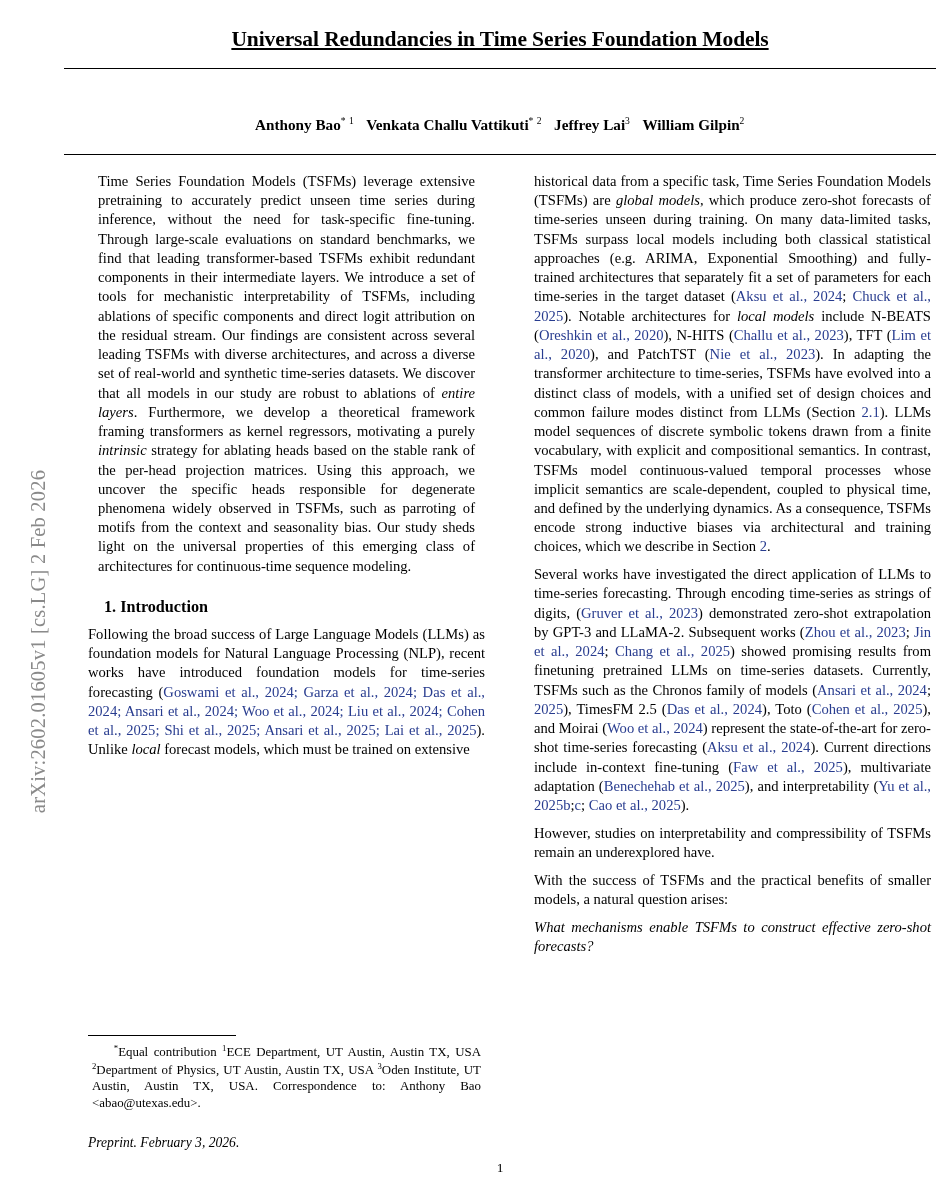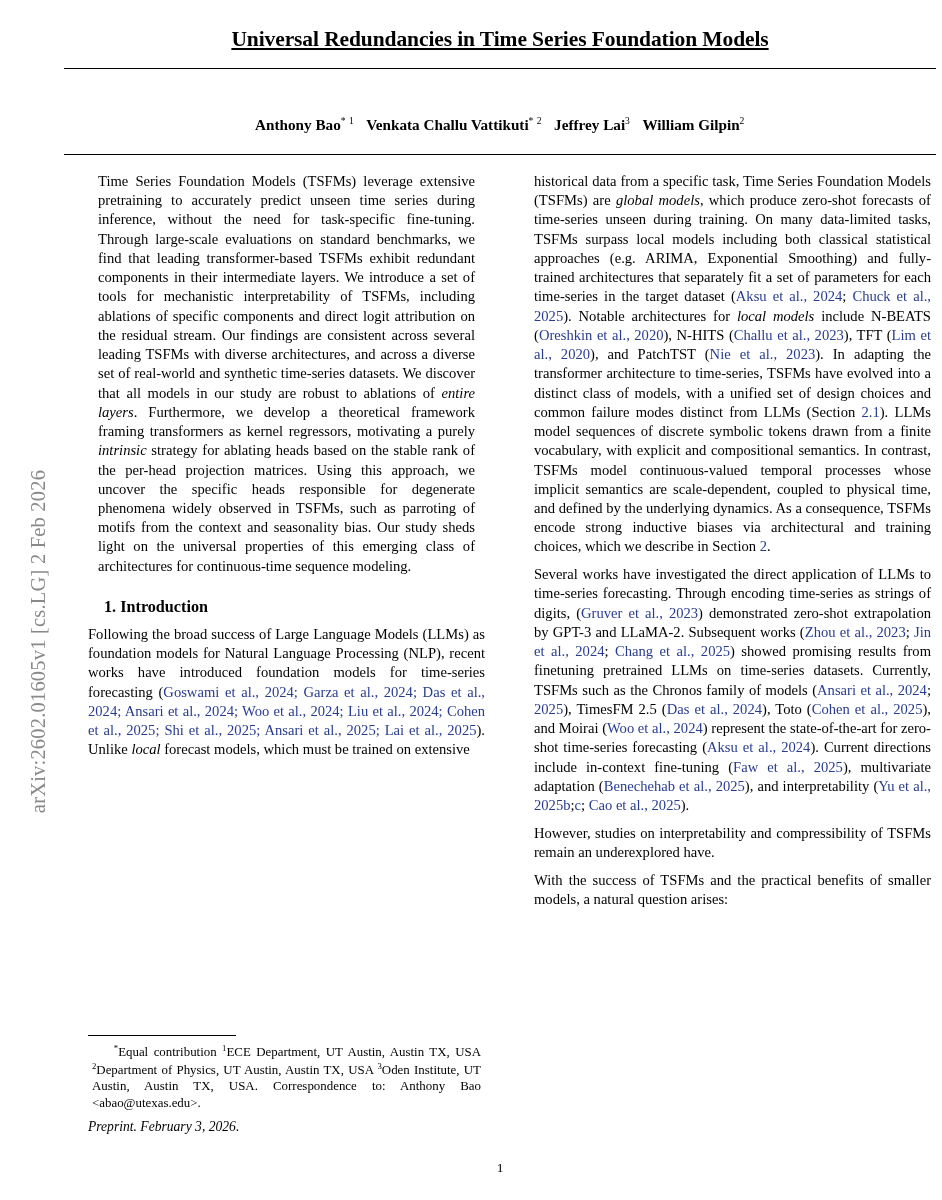--- a/index.html
+++ b/index.html
@@ -166,21 +166,21 @@
     font-size: 12.9px;
     line-height: 1.265;
     text-align: justify;
     margin: 4px;
   }
   #footnote-body sup {
     font-size: 8.7px;
     vertical-align: super;
   }
   #preprint-line {
-    margin-top: 8px;
+    margin-top: 24px;
     font-size: 13.6px;
     font-style: italic;
   }
 
   
   #page-number {
     position: absolute;
     left: 0;
     top: 1160px;
     width: 884px;
@@ -222,20 +222,21 @@
     <div class="col" id="col-right">
 
       <p class="body"><span>historical data from a specific task, Time Series Foundation Models (TSFMs) are </span><span class="it">global models</span><span>, which produce zero-shot forecasts of time-series unseen during training. On many data-limited tasks, TSFMs surpass local models including both classical statistical approaches (e.g. ARIMA, Exponential Smoothing) and fully-trained architectures that separately fit a set of parameters for each time-series in the target dataset (</span><span class="cite">Aksu et al., 2024</span><span>; </span><span class="cite">Chuck et al., 2025</span><span>). Notable architectures for </span><span class="it">local models</span><span> include N-BEATS (</span><span class="cite">Oreshkin et al., 2020</span><span>), N-HITS (</span><span class="cite">Challu et al., 2023</span><span>), TFT (</span><span class="cite">Lim et al., 2020</span><span>), and PatchTST (</span><span class="cite">Nie et al., 2023</span><span>). In adapting the transformer architecture to time-series, TSFMs have evolved into a distinct class of models, with a unified set of design choices and common failure modes distinct from LLMs (Section </span><span class="cite">2.1</span><span>). LLMs model sequences of discrete symbolic tokens drawn from a finite vocabulary, with explicit and compositional semantics. In contrast, TSFMs model continuous-valued temporal processes whose implicit semantics are scale-dependent, coupled to physical time, and defined by the underlying dynamics. As a consequence, TSFMs encode strong inductive biases via architectural and training choices, which we describe in Section </span><span class="cite">2</span><span>.</span></p>
 
       <p class="body"><span>Several works have investigated the direct application of LLMs to time-series forecasting. Through encoding time-series as strings of digits, (</span><span class="cite">Gruver et al., 2023</span><span>) demonstrated zero-shot extrapolation by GPT-3 and LLaMA-2. Subsequent works (</span><span class="cite">Zhou et al., 2023</span><span>; </span><span class="cite">Jin et al., 2024</span><span>; </span><span class="cite">Chang et al., 2025</span><span>) showed promising results from finetuning pretrained LLMs on time-series datasets. Currently, TSFMs such as the Chronos family of models (</span><span class="cite">Ansari et al., 2024</span><span>; </span><span class="cite">2025</span><span>), TimesFM 2.5 (</span><span class="cite">Das et al., 2024</span><span>), Toto (</span><span class="cite">Cohen et al., 2025</span><span>), and Moirai (</span><span class="cite">Woo et al., 2024</span><span>) represent the state-of-the-art for zero-shot time-series forecasting (</span><span class="cite">Aksu et al., 2024</span><span>). Current directions include in-context fine-tuning (</span><span class="cite">Faw et al., 2025</span><span>), multivariate adaptation (</span><span class="cite">Benechehab et al., 2025</span><span>), and interpretability (</span><span class="cite">Yu et al., 2025b</span><span>;</span><span class="cite">c</span><span>; </span><span class="cite">Cao et al., 2025</span><span>).</span></p>
 
       <p class="body">However, studies on interpretability and compressibility of TSFMs remain an underexplored have.</p>
 
       <p class="body">With the success of TSFMs and the practical benefits of smaller models, a natural question arises:</p>
 
+      <p class="body q">What mechanisms enable TSFMs to construct effective zero-shot forecasts?</p>
 
     </div>
   </div>
 
   <div id="footnote-wrap">
     <hr id="footnote-rule">
     <p id="footnote-body">&nbsp;&nbsp;&nbsp;&nbsp;<sup>*</sup><span>Equal contribution  </span><sup>1</sup><span>ECE Department, UT Austin, Austin TX, USA </span><sup>2</sup><span>Department of Physics, UT Austin, Austin TX, USA </span><sup>3</sup><span>Oden Institute, UT Austin, Austin TX, USA. Correspondence to: Anthony Bao &lt;abao@utexas.edu&gt;.</span></p>
     <div id="preprint-line">Preprint. February 3, 2026.</div>
   </div>
 

